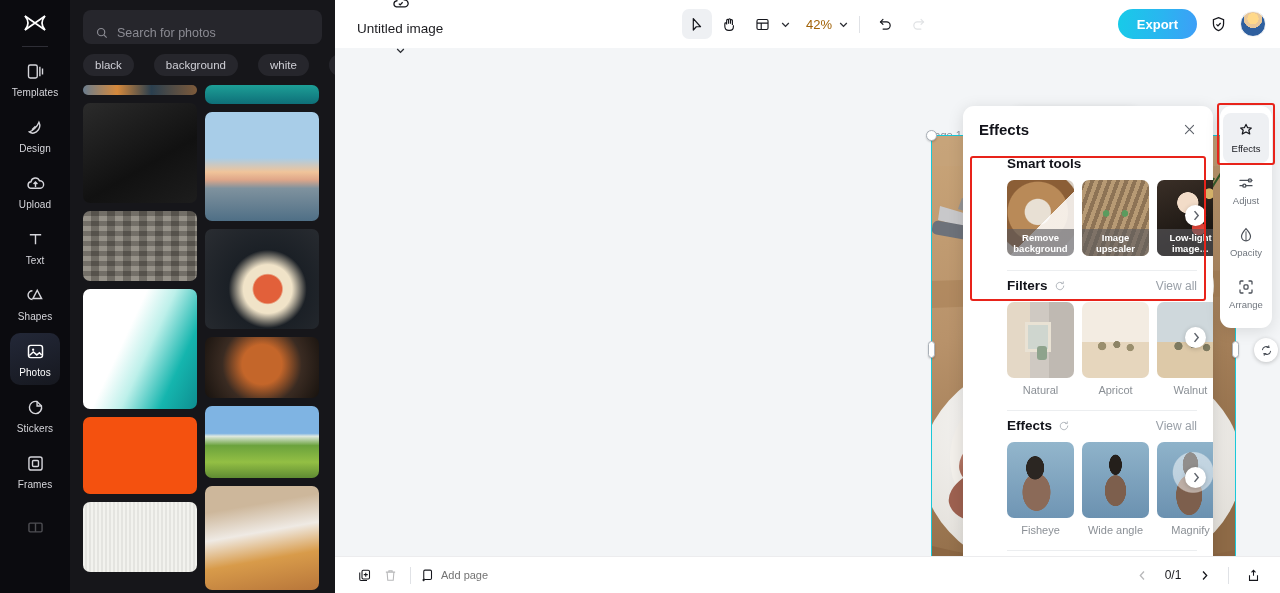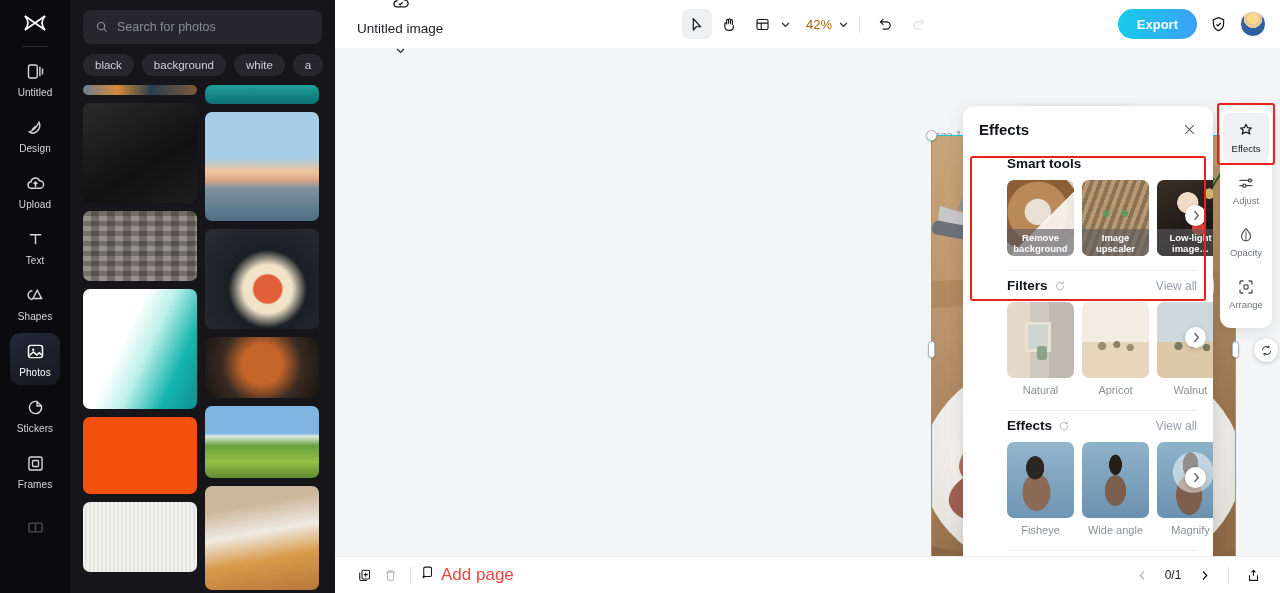--- a/index.html
+++ b/index.html
@@ -33,24 +33,24 @@
   .rail-item.dim { opacity: .33; }
 
   
   .panel {
     width: 265px; flex: 0 0 265px; height: 593px; background: #16161a;
     position: relative; overflow: hidden;
   }
   .search-wrap { padding: 10px 13px 0 13px; }
   .search {
     height: 34px; background: #26262c; border-radius: 8px;
-    display: flex; align-items: center; gap: 8px; padding: 16px 12px;
+    display: flex; align-items: flex-start; gap: 8px; padding: 16px 12px;
   }
   .search-ph { font-size: 12.5px; color: #8b8b93; }
-  .tags { display: flex; gap: 8px; padding: 10px 0 9px 13px; overflow: hidden; }
+  .tags { display: flex; gap: 20px; padding: 10px 0 9px 13px; overflow: hidden; }
   .tag {
     background: #26262c; color: #cfcfd6; font-size: 11.5px;
     border-radius: 13px; padding: 5px 12px; white-space: nowrap; cursor: pointer;
   }
   .grid { display: flex; gap: 8px; padding: 0 13px; height: 505px; overflow: hidden; }
   .col { display: flex; flex-direction: column; gap: 8px; width: 114px; }
   .ph { border-radius: 7px; width: 114px; overflow: hidden; position: relative; cursor: pointer; }
 
   
   .main { flex: 1; height: 593px; display: flex; flex-direction: column; position: relative; background: #fff; }
@@ -170,21 +170,21 @@
     border: 2px solid #e8231a; border-radius: 3px; pointer-events: none; z-index: 9;
   }
 
   
   .bottom {
     height: 37px; flex: 0 0 37px; background: #fff; border-top: 1px solid #ececee;
     display: flex; align-items: center; padding: 0 14px 0 16px; position: relative; z-index: 6;
   }
   .bbtn { width: 26px; height: 26px; display: flex; align-items: center; justify-content: center; border-radius: 5px; cursor: pointer; }
   .bbtn.dis { opacity: .3; cursor: default; }
-  .addpage { display: flex; gap: 6px; font-size: 17px; color: #ef4444; cursor: pointer; margin-left: 2px; }
+  .addpage { display: flex; align-items: center; gap: 6px; font-size: 11px; color: #737373; cursor: pointer; margin-left: 2px; }
   .bright { margin-left: auto; display: flex; align-items: center; gap: 4px; }
   .pageno { font-size: 12px; color: #1b1b1f; min-width: 28px; text-align: center; }
   svg { display: block; }
 </style>
 </head>
 <body>
 
 <div class="app">
 
   <div class="rail">
@@ -198,21 +198,21 @@
     </div>
     <div class="rail-div"></div>
 
     <div class="rail-item">
       <span class="rail-ico">
         <svg width="21" height="21" viewBox="0 0 24 24" fill="none" stroke="#d6d6db" stroke-width="1.6">
           <rect x="4" y="4.5" width="10" height="15" rx="2"></rect>
             <path d="M17 6.5v11M20 8.5v7"></path>
         </svg>
       </span>
-      <span class="rail-lbl">Untitled</span>
+      <span class="rail-lbl">Templates</span>
     </div>
 
     <div class="rail-item">
       <span class="rail-ico">
         <svg width="21" height="21" viewBox="0 0 24 24" fill="none" stroke="#d6d6db" stroke-width="1.6">
           <path d="M5 17c4-1 9-6 11-11 1.6 3 1.3 8-3 11-2.6 1.8-6 1.6-8 0z"></path>
             <path d="M8 14.5l4-4"></path>
         </svg>
       </span>
       <span class="rail-lbl">Design</span>

